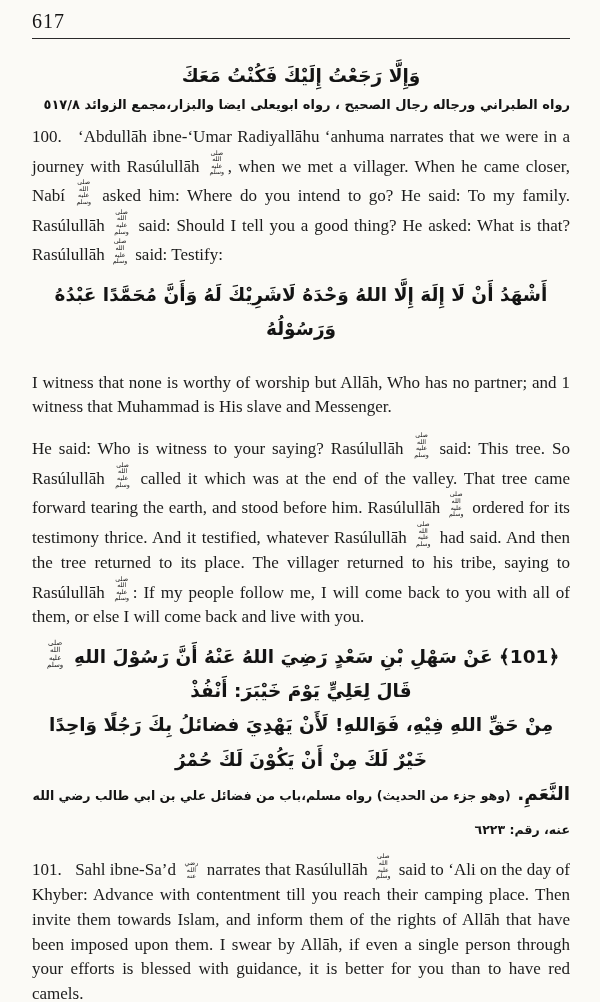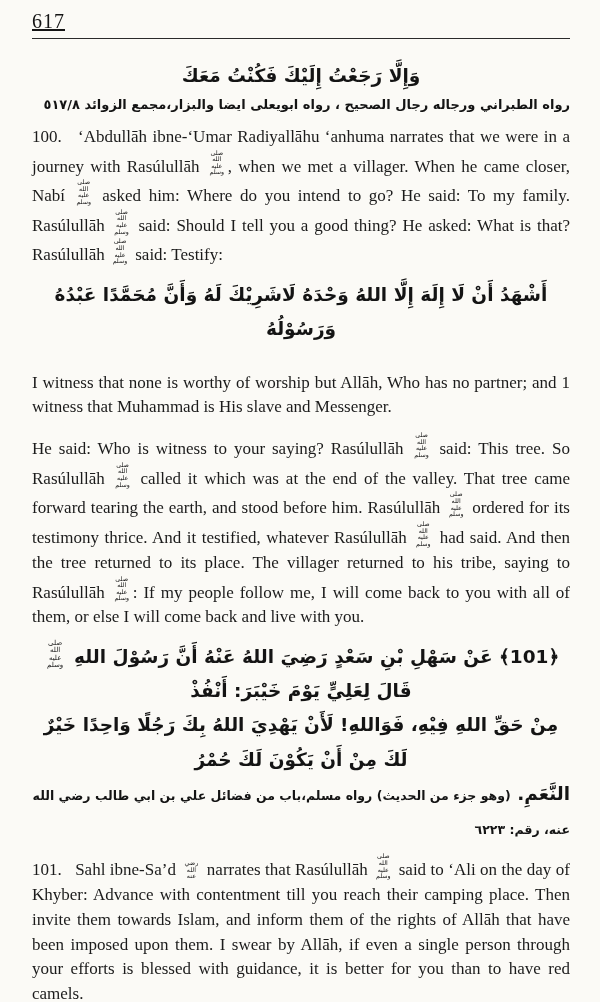--- a/index.html
+++ b/index.html
@@ -15,21 +15,21 @@
     color: #1b1b1b;
     font-family: "Liberation Serif", serif;
   }
   .page-header {
     display: flex;
     justify-content: space-between;
     align-items: baseline;
     padding-bottom: 5px;
     border-bottom: 1.7px solid #2a2a2a;
   }
-  .page-num { font-size: 20px; letter-spacing: 1px; color: #141414; text-decoration: underline; }
+  .page-num { font-size: 20px; letter-spacing: 1px; color: #141414; }
   .book-title { font-style: italic; font-size: 18.5px; color: #141414; }
 
   .ar {
     font-family: "DejaVu Sans", sans-serif;
     direction: rtl;
     font-weight: 700;
     color: #141414;
   }
   .ar-body { font-size: 18.5px; line-height: 1.85; margin: 0; }
   .ar-center { text-align: center; }
@@ -88,21 +88,21 @@
 
   <p class="ar ar-center ar-body shahadah" dir="rtl">أَشْهَدُ أَنْ لَا إِلَهَ إِلَّا اللهُ وَحْدَهُ لَاشَرِيْكَ لَهُ وَأَنَّ مُحَمَّدًا عَبْدُهُ وَرَسُوْلُهُ</p>
 
   <p class="en trans">I witness that none is worthy of worship but Allāh, Who has no partner; and 1 witness that Muhammad is His slave and Messenger.</p>
 
   <p class="en cont">He said: Who is witness to your saying? Rasúlullāh <span class="honorific">صلى الله عليه وسلم</span> said: This tree. So Rasúlullāh <span class="honorific">صلى الله عليه وسلم</span> called it which was at the end of the valley. That tree came forward tearing the earth, and stood before him. Rasúlullāh <span class="honorific">صلى الله عليه وسلم</span> ordered for its testimony thrice. And it testified, whatever Rasúlullāh <span class="honorific">صلى الله عليه وسلم</span> had said. And then the tree returned to its place. The villager returned to his tribe, saying to Rasúlullāh <span class="honorific">صلى الله عليه وسلم</span>: If my people follow me, I will come back to you with all of them, or else I will come back and live with you.</p>
 
 
   <div class="arabic-block-2">
     <p class="ar ar-center ar-body" dir="rtl">﴿101﴾ عَنْ سَهْلِ بْنِ سَعْدٍ رَضِيَ اللهُ عَنْهُ أَنَّ رَسُوْلَ اللهِ <span class="honorific">صلى الله عليه وسلم</span> قَالَ لِعَلِيٍّ يَوْمَ خَيْبَرَ: أَنْفُذْ</p>
-    <p class="ar ar-center ar-body" dir="rtl">مِنْ حَقِّ اللهِ فِيْهِ، فَوَاللهِ! لَأَنْ يَهْدِيَ اللهُ بِكَ رَجُلًا وَاحِدًا خَيْرٌ لَكَ مِنْ أَنْ يَكُوْنَ لَكَ حُمْرُ</p>
+    <p class="ar ar-center ar-body" dir="rtl">مِنْ حَقِّ اللهِ فِيْهِ، فَوَاللهِ! لَأَنْ يَهْدِيَ فضائلُ بِكَ رَجُلًا وَاحِدًا خَيْرٌ لَكَ مِنْ أَنْ يَكُوْنَ لَكَ حُمْرُ</p>
     <p class="ar ar-right ar-body" dir="rtl">
       <span class="ar-large">النَّعَمِ.</span>
       <span class="ar-small">(وهو جزء من الحديث) رواه مسلم،باب من فضائل علي بن ابي طالب رضي الله عنه، رقم: ٦٢٢٣</span>
     </p>
   </div>
 
   <p class="en narr2">101.&nbsp;&nbsp; Sahl ibne-Sa’d <span class="honorific">رضي الله عنه</span> narrates that Rasúlullāh <span class="honorific">صلى الله عليه وسلم</span> said to ‘Ali on the day of Khyber: Advance with contentment till you reach their camping place. Then invite them towards Islam, and inform them of the rights of Allāh that have been imposed upon them. I swear by Allāh, if even a single person through your efforts is blessed with guidance, it is better for you than to have red camels.</p>
 
 </div>
 

